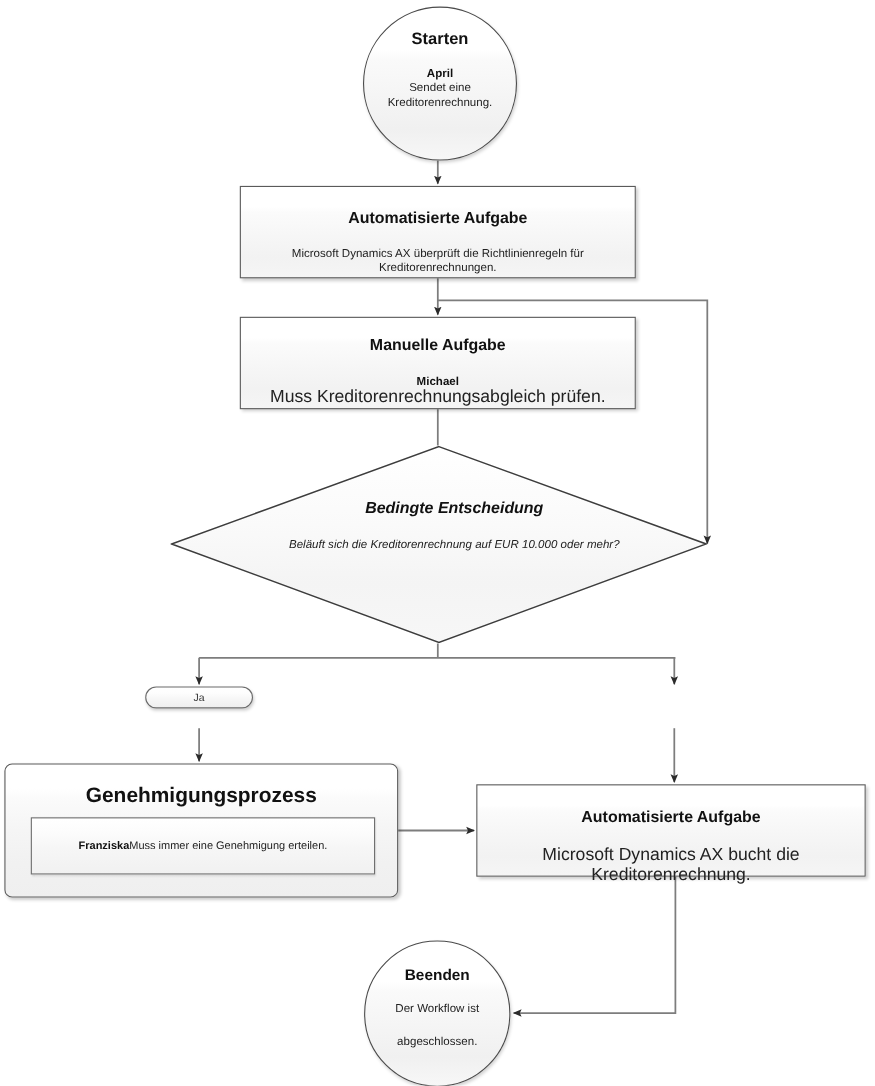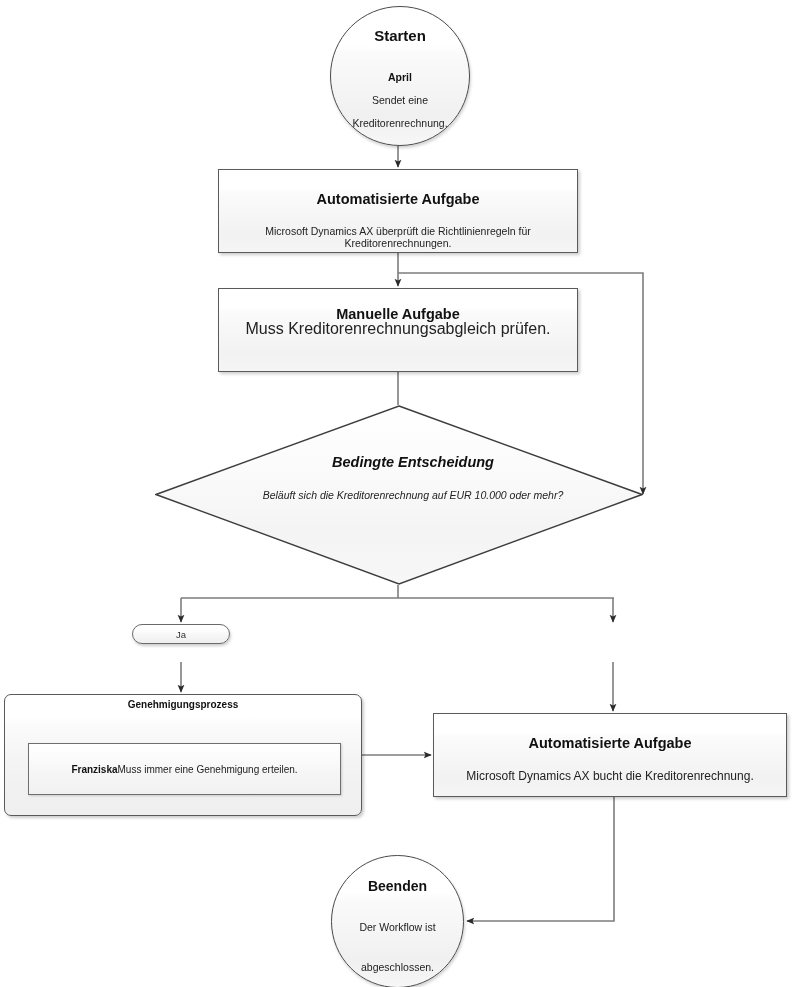--- a/index.html
+++ b/index.html
@@ -56,21 +56,20 @@
     background: linear-gradient(to bottom,
                 #ffffff 0%, #ffffff 28%,
                 #fafafa 34%, #f4f4f4 62%,
                 #f0f0f0 80%, #f7f7f7 100%);
     box-shadow: 1px 2px 3px rgba(0,0,0,0.18);
     display: flex;
     flex-direction: column;
     align-items: center;
     justify-content: flex-start;
     box-sizing: border-box;
-    gap: 10px;
   }
   #start-node {
     left: 330px; top: 6px; width: 140px; height: 140px;
   }
   #start-node .title { font-size: 15px; margin-top: 20px; }
   #start-node .sub-strong { font-size: 10.5px; margin-top: 17px; line-height: 13px; }
   #start-node .sub { font-size: 10.5px; line-height: 13px; }
 
   #end-node {
     left: 331px; top: 855px; width: 133px; height: 133px;
@@ -92,21 +91,21 @@
   #auto-task-1 .title { font-size: 14.5px; margin-top: 21px; }
   #auto-task-1 .sub { font-size: 10.5px; margin-top: 18px; }
 
   #manual-task { left: 218px; top: 288px; width: 360px; height: 84px; }
   #manual-task .title { font-size: 14.5px; margin-top: 17px; }
   #manual-task .sub-strong { font-size: 10.5px; margin-top: 19px; line-height: 13px; }
   #manual-task .sub { font-size: 16px; line-height: 13px; text-align: center; }
 
   #auto-task-2 { left: 433px; top: 713px; width: 354px; height: 84px; }
   #auto-task-2 .title { font-size: 14.5px; margin-top: 21px; }
-  #auto-task-2 .sub { font-size: 12px; margin-top: 18px; text-align: center; }
+  #auto-task-2 .sub { font-size: 16px; margin-top: 18px; text-align: center; }
 
   
   #decision-node {
     left: 155px; top: 405px; width: 488px; height: 180px;
   }
   #decision-node .diamond-shape {
     position: absolute;
     left: 0; top: 0; width: 100%; height: 100%;
   }
   #decision-node .diamond-text {
@@ -138,21 +137,21 @@
     left: 4px; top: 694px; width: 358px; height: 122px;
     border: 1px solid #5a5a5a;
     border-radius: 7px;
     background: linear-gradient(to bottom,
                 #ffffff 0%, #ffffff 18%,
                 #fbfbfb 25%, #f5f5f5 50%,
                 #f1f1f1 75%, #efefef 100%);
     box-shadow: 2px 2px 3px rgba(0,0,0,0.20);
     box-sizing: border-box;
   }
-  #approval-process .title { font-size: 10px; margin-top: 4px; }
+  #approval-process .title { font-size: 19px; margin-top: 18px; }
   #approval-inner {
     position: absolute;
     left: 23px; top: 48px; width: 313px; height: 52px;
     border: 1px solid #6f6f6f;
     background: linear-gradient(to bottom,
                 #ffffff 0%, #fcfcfc 25%,
                 #f6f6f6 55%, #f1f1f1 100%);
     box-shadow: 1px 1px 2px rgba(0,0,0,0.16);
     box-sizing: border-box;
     display: flex; 
@@ -206,20 +205,21 @@
     <div class="sub">Kreditorenrechnung.</div>
   </div>
 
   <div class="node taskbox" id="auto-task-1">
     <div class="title">Automatisierte Aufgabe</div>
     <div class="sub">Microsoft Dynamics AX überprüft die Richtlinienregeln für Kreditorenrechnungen.</div>
   </div>
 
   <div class="node taskbox" id="manual-task">
     <div class="title">Manuelle Aufgabe</div>
+    <div class="sub-strong">Michael</div>
     <div class="sub">Muss Kreditorenrechnungsabgleich prüfen.</div>
   </div>
 
   <div class="node" id="decision-node">
     <svg class="diamond-shape" viewBox="0 0 488 180" preserveAspectRatio="none">
       <defs>
         <linearGradient id="diamondGrad" x1="0" y1="0" x2="0" y2="1">
           <stop offset="0%" stop-color="#ffffff"></stop>
           <stop offset="40%" stop-color="#fafafa"></stop>
           <stop offset="70%" stop-color="#f4f4f4"></stop>

